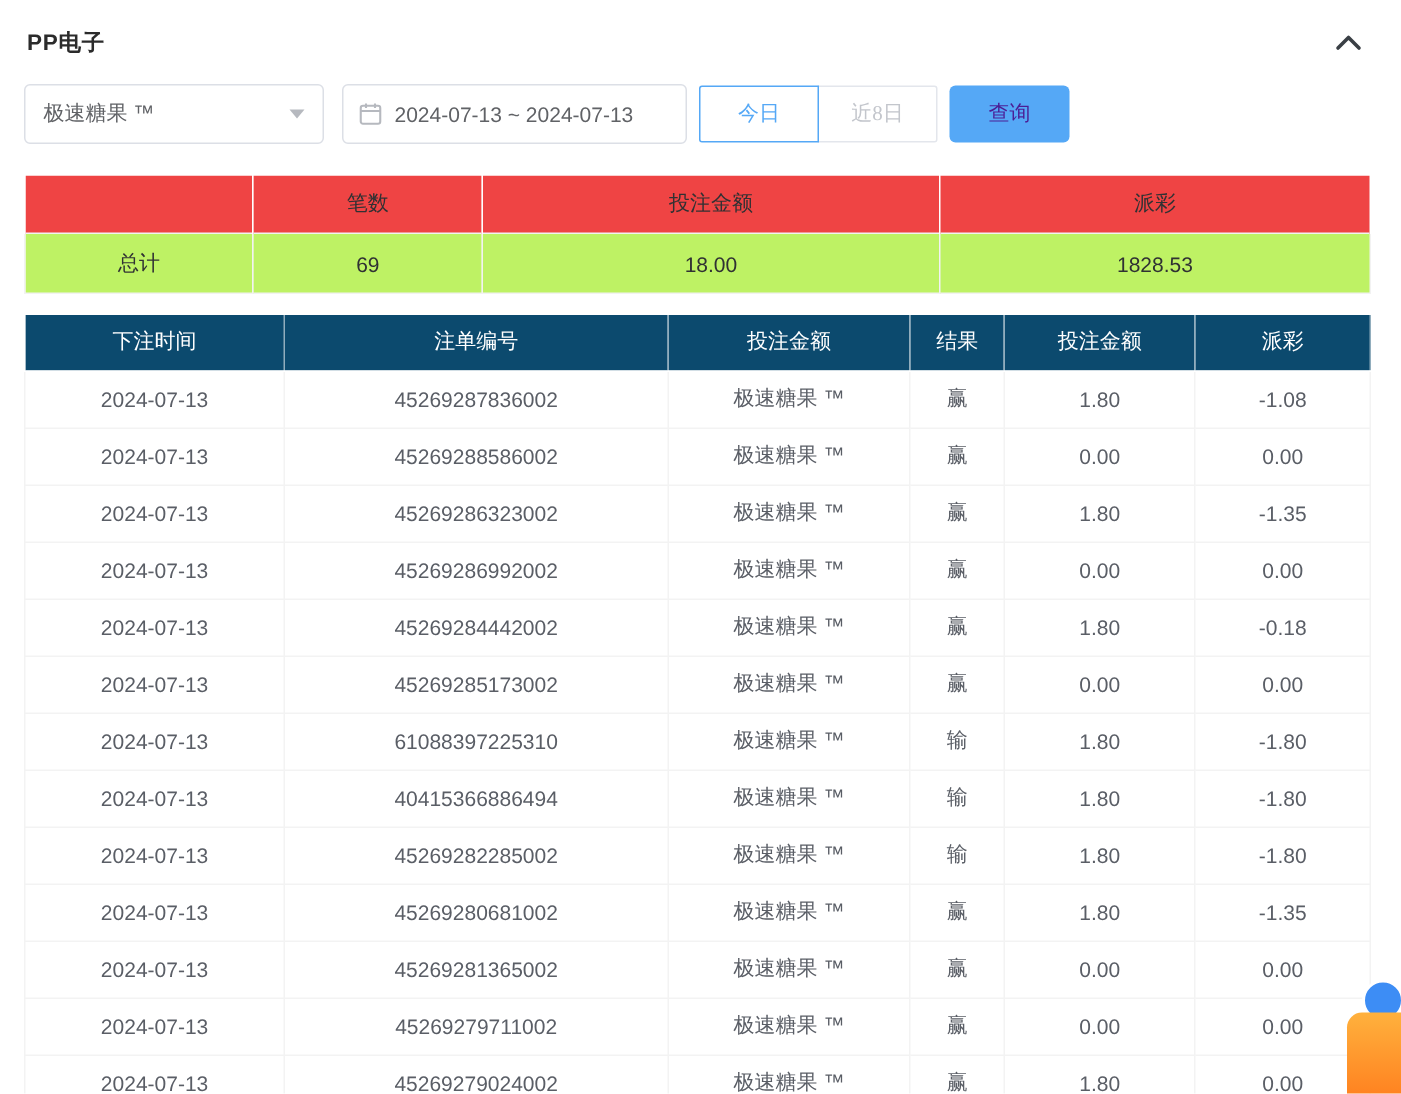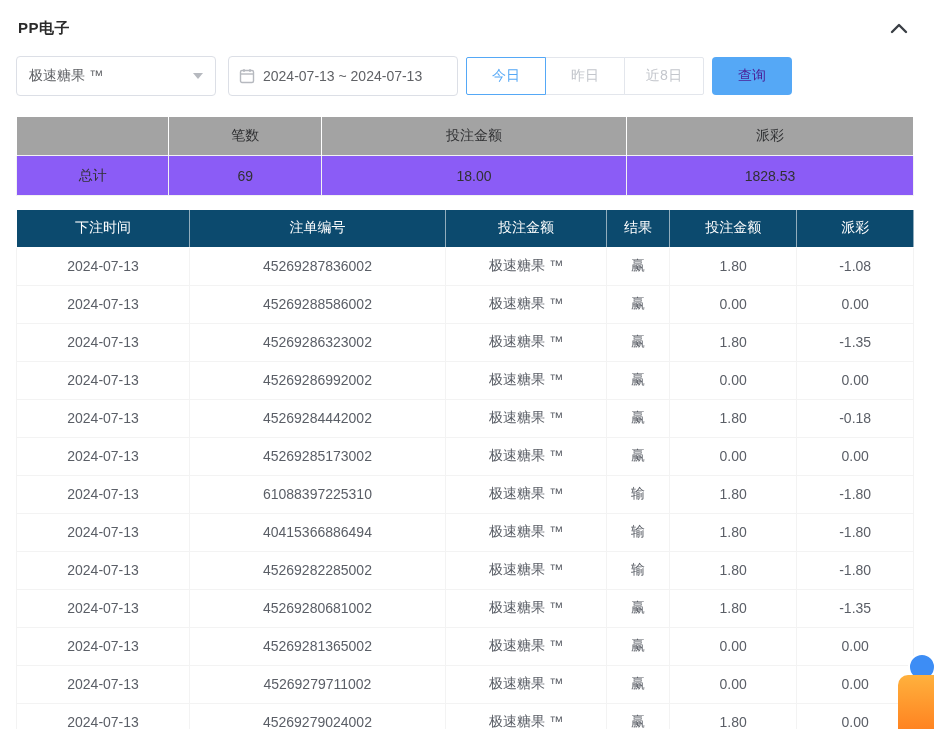--- a/index.html
+++ b/index.html
@@ -33,40 +33,40 @@
   }
   .date-box {
     width: 230px; height: 40px; border: 1px solid #dcdfe6; border-radius: 4px;
     display: flex; align-items: center; gap: 8px; padding: 16px 10px;
     font-size: 14px; color: #606266; margin-left: 12px; cursor: pointer; background: #fff;
   }
   .btn-group { display: flex; margin-left: 8px; }
   .qbtn {
     width: 80px; height: 38px; background: #fff; border: 1px solid #e3e6ec;
     color: #c3c6cc; font-size: 14px; cursor: pointer; margin-left: -1px;
-    font-family: Liberation Mono, monospace;
+    font-family: Liberation Serif, serif;
   }
   .qbtn:first-child { margin-left: 0; border-radius: 2px 0 0 2px; }
   .qbtn:last-child { border-radius: 0 2px 2px 0; }
   .qbtn.active { border: 1px solid #55a8f6; color: #55a8f6; position: relative; z-index: 1; }
   .query-btn {
     width: 80px; height: 38px; margin-left: 8px; background: #55a8f6; color: #4c1d95;
     border: none; border-radius: 4px; font-size: 14px; cursor: pointer; font-family: inherit;
   }
 
   
   table { border-collapse: collapse; width: 100%; table-layout: fixed; }
   .summary-table { margin-top: 20px; font-size: 14px; }
   .summary-table th {
-    background: #a3a3a3; height: 39px; font-weight: normal; color: #303133;
+    background: #ef4444; height: 39px; font-weight: normal; color: #303133;
     border: 1px solid #fff; border-bottom: none;
   }
   .summary-table td {
     height: 40px; text-align: center; color: #303133;
-    border: 1px solid #f2f2f2; background: #8b5cf6;
+    border: 1px solid #f2f2f2; background: #bef264;
   }
   .summary-table col.c1 { width: 17%; }
   .summary-table col.c2 { width: 17%; }
   .summary-table col.c3 { width: 34%; }
   .summary-table col.c4 { width: 32%; }
 
   
   .bet-table { margin-top: 14px; font-size: 14px; }
   .bet-table thead th {
     background: #0c4a6e; color: #fff; height: 37px; font-weight: normal;
@@ -122,21 +122,20 @@
           <line x1="1.5" y1="6" x2="14.5" y2="6" stroke="#b6b9bf" stroke-width="1.4"></line>
           <line x1="5" y1="1" x2="5" y2="4" stroke="#b6b9bf" stroke-width="1.4"></line>
           <line x1="11" y1="1" x2="11" y2="4" stroke="#b6b9bf" stroke-width="1.4"></line>
         </svg>
       </span>
       <span>2024-07-13 ~ 2024-07-13</span>
     </div>
 
     <div class="btn-group">
       <button class="qbtn active">今日</button>
-      <button class="qbtn">昨日</button>
       <button class="qbtn">近8日</button>
     </div>
 
     <button class="query-btn">查询</button>
   </div>
 
   <table class="summary-table">
     <colgroup>
         <col class="c1">
         <col class="c2">

